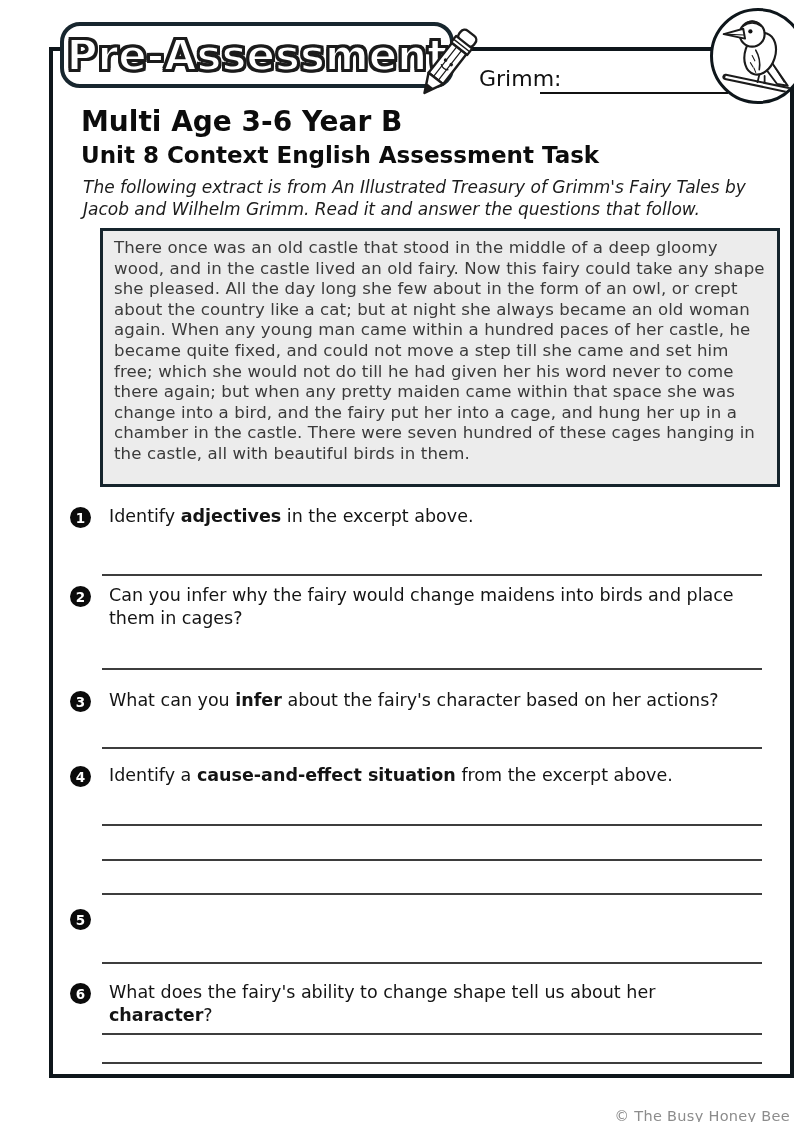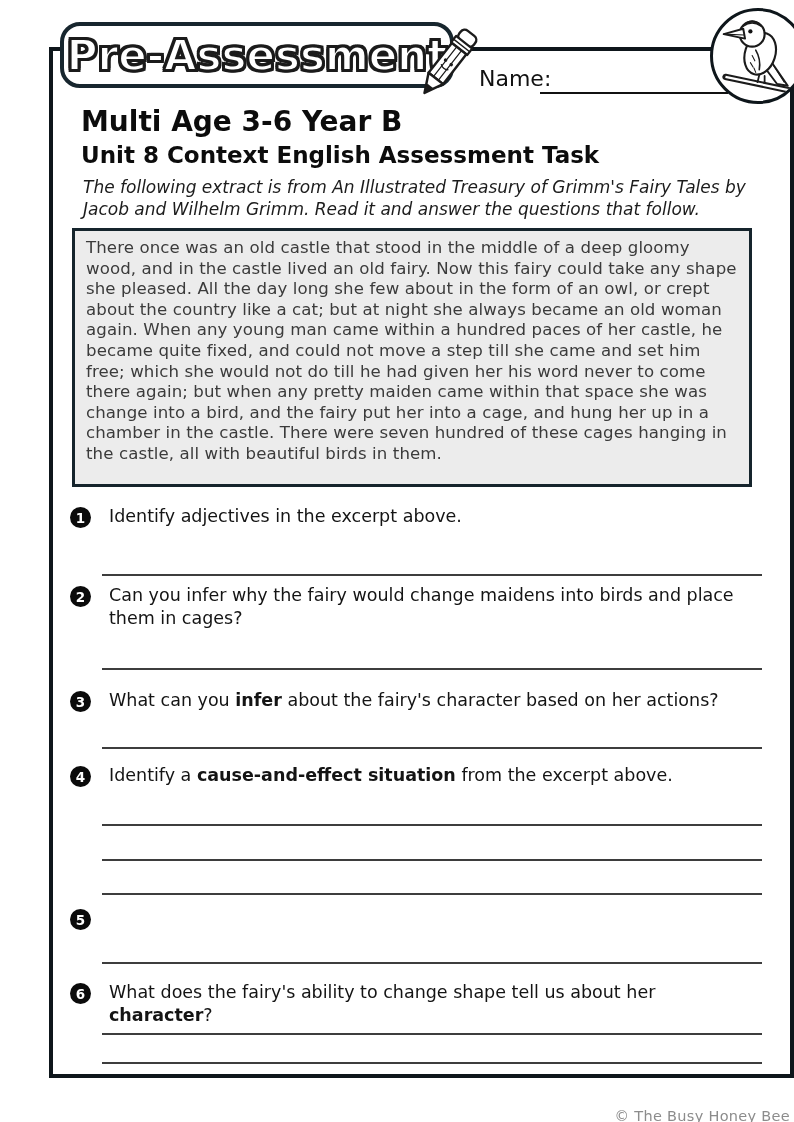--- a/index.html
+++ b/index.html
@@ -39,21 +39,21 @@
   
   .h1 { position:absolute; left:57px; top:105px; font-size:28px; font-weight:700; color:#0c0c0c;
         font-family:"DejaVu Sans", sans-serif; }
   .h2 { position:absolute; left:57px; top:142px; font-size:23px; font-weight:700; color:#0c0c0c; }
   .instructions {
     position:absolute; left:59px; top:176px; width:682px;
     font-style:italic; font-size:17px; line-height:1.32; color:#1c1c1c;
   }
   
   .passage-box {
-    position:absolute; left:48px; top:228px; width:680px; height:259px;
+    position:absolute; left:76px; top:228px; width:680px; height:259px;
     box-sizing:border-box; border:3px solid #15242c; background:#ececec;
     padding:7px 11px; z-index:2;
   }
   .passage-text { font-size:16.6px; line-height:20.6px; color:#3b3b3b; letter-spacing:0.1px; }
   
   .question { position:absolute; left:46px; width:700px; display:flex; align-items:flex-start; }
   .qbadge {
     flex:0 0 auto; width:21px; height:21px; margin-top:2px; border-radius:50%;
     background:#0b0b0b; color:#fff; font-size:13.5px; font-weight:700;
     display:flex; align-items:center; justify-content:center;
@@ -88,21 +88,21 @@
       <line class="ln" x1="32" y1="21" x2="32" y2="58" stroke-width="1.2"></line>
       <line class="ln" x1="38" y1="21" x2="38" y2="58" stroke-width="1.2"></line>
       <circle cx="31.5" cy="38" r="1.7" fill="#1b1b1b"></circle>
       <circle cx="38.5" cy="38" r="1.7" fill="#1b1b1b"></circle>
       <path class="ln" d="M31 44 Q35 47 39 44" stroke-width="1.4"></path>
       <polygon class="fw" points="26,58 44,58 35,76" stroke-width="2.4"></polygon>
       <polygon points="31.5,67 38.5,67 35,76" fill="#1b1b1b"></polygon>
     </g>
   </svg>
 
-  <span class="name-label">Name:</span>
+  <span class="name-label">Grimm:</span>
   <div class="name-line"></div>
 
   <div class="bird-circle">
     <svg viewBox="0 0 100 100" width="89" height="89">
       <path class="ln" d="M14 74 L90 90" stroke-width="7"></path>
       <path d="M14 74 L90 90" stroke="#fff" stroke-width="2.5" fill="none"></path>
       <path class="fw" d="M62 52 L84 84 L72 82 L60 66 Z" stroke-width="2.2"></path>
       <line class="ln" x1="66" y1="58" x2="80" y2="80" stroke-width="1.2"></line>
       <ellipse class="fw" cx="53" cy="48" rx="17" ry="24" transform="rotate(18 53 48)" stroke-width="2.4"></ellipse>
       <circle class="fw" cx="44" cy="26" r="14" stroke-width="2.4"></circle>
@@ -121,21 +121,21 @@
   <div class="h2">Unit 8 Context English Assessment Task</div>
 
   <div class="instructions">The following extract is from An Illustrated Treasury of Grimm's Fairy Tales by Jacob and Wilhelm Grimm.  Read it and answer the questions that follow.</div>
 
   <div class="passage-box">
     <div class="passage-text">There once was an old castle that stood in the middle of a deep gloomy wood, and in the castle lived an old fairy. Now this fairy could take any shape she pleased. All the day long she few about in the form of an owl, or crept about the country like a cat; but at night she always became an old woman again. When any young man came within a hundred paces of her castle, he became quite fixed, and could not move a step till she came and set him free; which she would not do till he had given her his word never to come there again; but when any pretty maiden came within that space she was change into a bird, and the fairy put her into a cage, and hung her up in a chamber in the castle. There were seven hundred of these cages hanging in the castle, all with beautiful birds in them.</div>
   </div>
 
   <div class="question" style="top:505px">
     <span class="qbadge">1</span>
-    <div class="qtext"><span>Identify </span><span style="font-weight: 400;">adjectives</span><span> in the excerpt above.</span></div>
+    <div class="qtext"><span>Identify </span><span style="font-weight: 700;">adjectives</span><span> in the excerpt above.</span></div>
   </div>
   <div class="answer-line" style="top:574px"></div>
 
   <div class="question" style="top:584px">
     <span class="qbadge">2</span>
     <div class="qtext"><span>Can you </span><span style="font-weight: 400;">infer why</span><span> the fairy would change maidens into birds and place them in cages?</span></div>
   </div>
   <div class="answer-line" style="top:668px"></div>
 
   <div class="question" style="top:689px">

